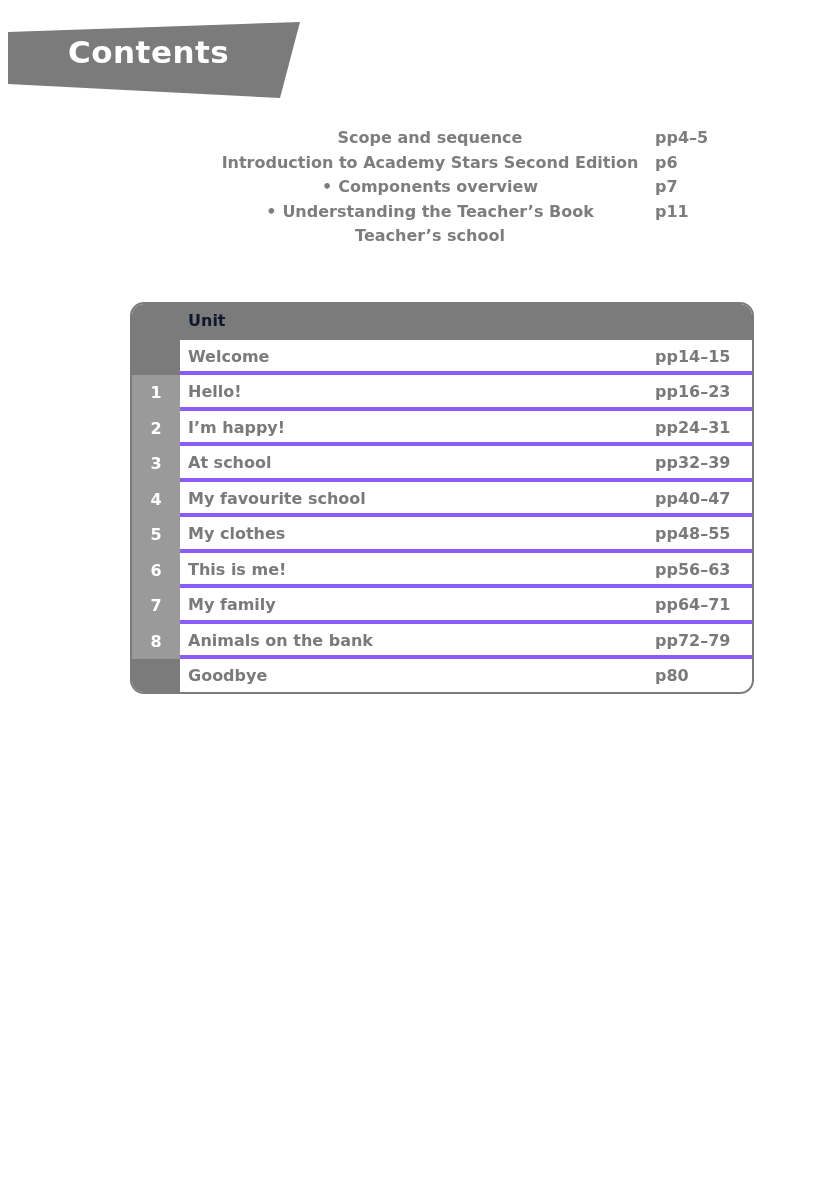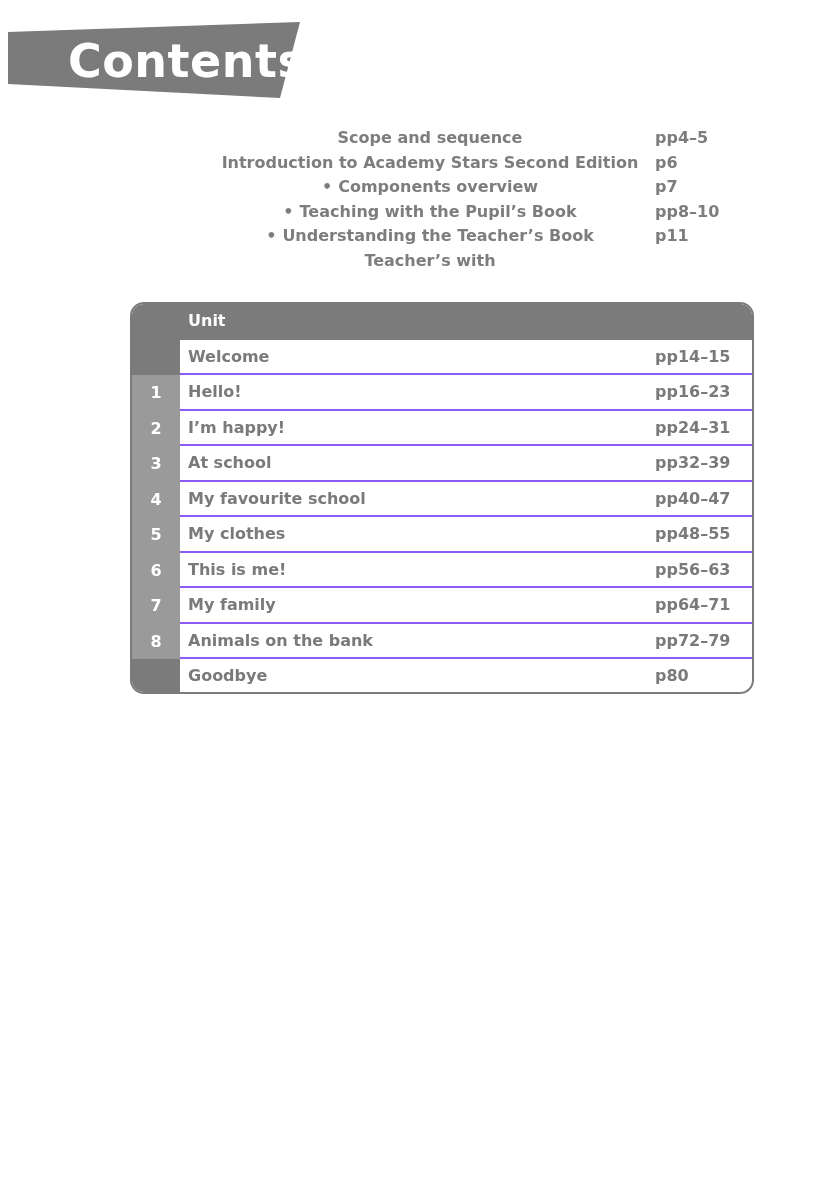--- a/index.html
+++ b/index.html
@@ -5,21 +5,21 @@
     html, body { margin: 0; padding: 0; }
     body {
       width: 838px; height: 1196px; background: #ffffff; position: relative;
       font-family: "DejaVu Sans", sans-serif; color: #7a7a7a; overflow: hidden;
     }
     .banner {
       position: absolute; left: 8px; top: 22px; width: 292px; height: 76px;
     }
     .banner svg { position: absolute; left: 0; top: 0; }
     .banner-title {
-      position: absolute; left: 60px; top: 12px; font-size: 46px; font-weight: bold;
+      position: absolute; left: 60px; top: 12px; font-size: 31px; font-weight: bold;
       color: #ffffff; letter-spacing: 0.5px; font-family: "DejaVu Sans", sans-serif;
     }
     .toc { position: absolute; left: 130px; top: 126px; width: 600px; }
     .toc-row {
       display: flex; justify-content: center; height: 24.5px; line-height: 24px;
       font-size: 16px; font-weight: bold; color: #7d7d7d;
     }
     .toc-row .page { position: absolute; left: 525px; }
     .toc-row .label.sub::before { content: "\2022"; margin-right: 6px; }
     .unit-table {
@@ -29,26 +29,26 @@
     }
     .t-row { position: absolute; left: 0; width: 100%; height: 35.5px; }
     .t-num {
       position: absolute; left: 0; top: 0; width: 48px; height: 100%;
       color: #fff; font-size: 16px; font-weight: bold; text-align: center; line-height: 35px;
     }
     .t-num.dark { background: #7b7b7b; }
     .t-num.light { background: #9a9a9a; }
     .t-title {
       position: absolute; left: 48px; top: 0; right: 0; height: 100%;
-      border-bottom: 2px solid #8b5cf6; box-sizing: border-box;
+      border-bottom: 4px solid #8b5cf6; box-sizing: border-box;
       padding-left: 8px; line-height: 34px; font-size: 16px; font-weight: bold; color: #7a7a7a;
     }
     .t-row:last-child .t-title { border-bottom: none; }
     .t-title .pg { position: absolute; left: 475px; }
-    .t-header .t-title { background: #7b7b7b; color: #ffffff; border-bottom: none; }
+    .t-header .t-title { background: #7b7b7b; color: #0f172a; border-bottom: none; }
     .t-header .t-num { background: #7b7b7b; }
   </style>
 </head>
 <body>
 
 <div class="banner">
   <svg width="292" height="76" viewBox="0 0 292 76">
     <polygon points="0,10 292,0 272,76 0,62" fill="#7b7b7b"></polygon>
   </svg>
   <div class="banner-title">Contents</div>
@@ -61,29 +61,25 @@
     </div>
   <div class="toc-row">
       <span class="label">Introduction to Academy Stars Second Edition</span>
       <span class="page">p6</span>
     </div>
   <div class="toc-row">
       <span class="label sub">Components overview</span>
       <span class="page">p7</span>
     </div>
   <div class="toc-row">
-      <span class="label sub">Teaching with the Pupil’s Book</span>
-      <span class="page">pp8–10</span>
-    </div>
-  <div class="toc-row">
       <span class="label sub">Understanding the Teacher’s Book</span>
       <span class="page">p11</span>
     </div>
   <div class="toc-row">
-      <span class="label">Teacher’s with</span>
+      <span class="label">Teacher’s school</span>
     </div>
 </div>
 
 <div class="unit-table">
   <div class="t-row t-header" style="top:0">
     <div class="t-num"></div>
     <div class="t-title">Unit</div>
   </div>
   <div class="t-row" style="top:35.5px">
     <div class="t-num dark"></div>

